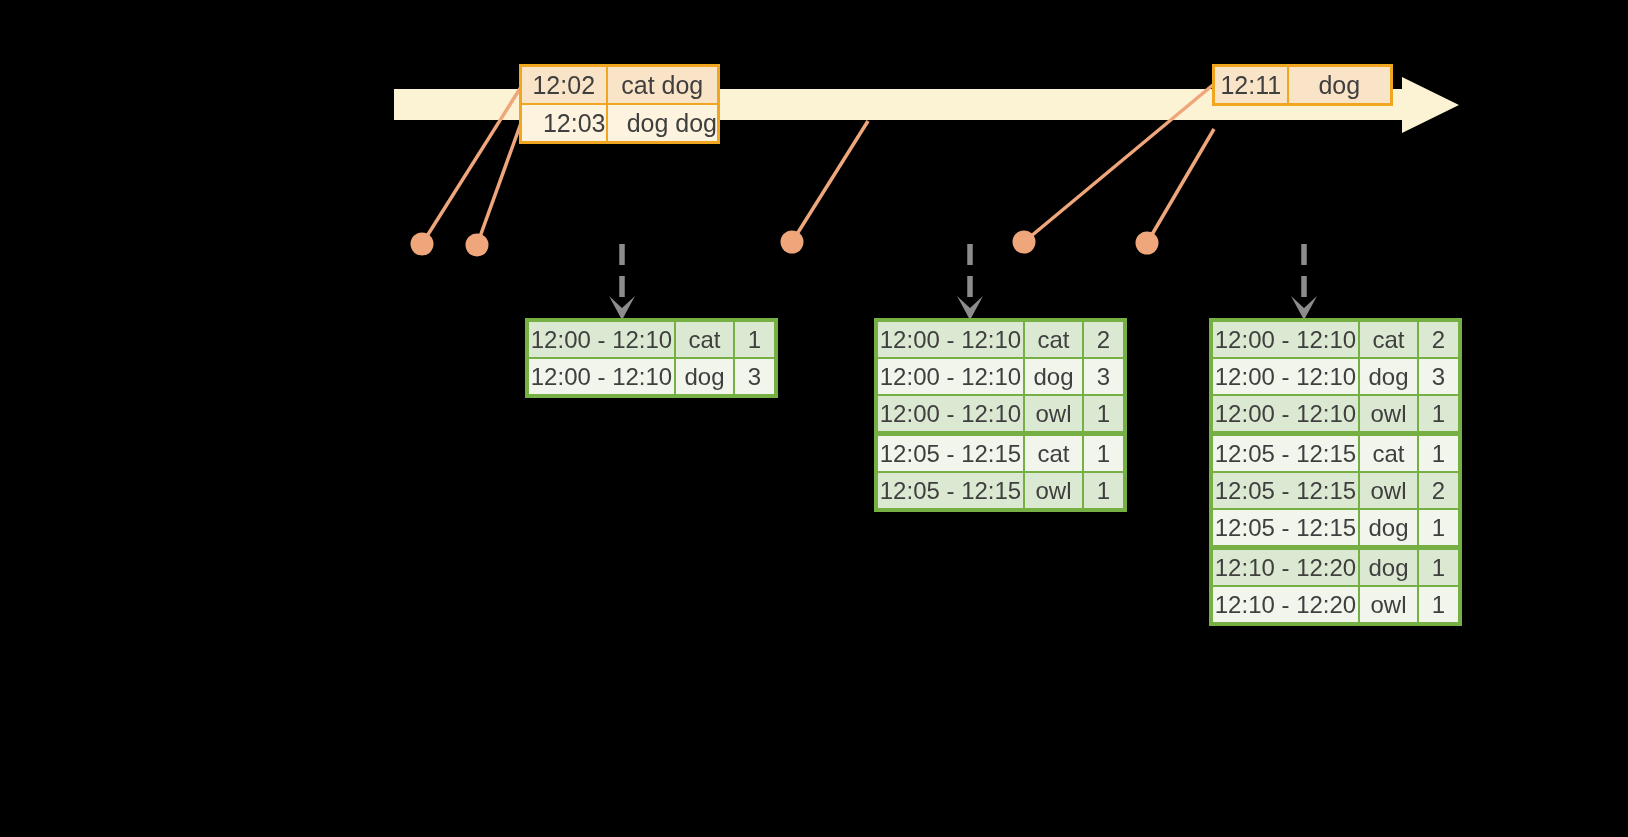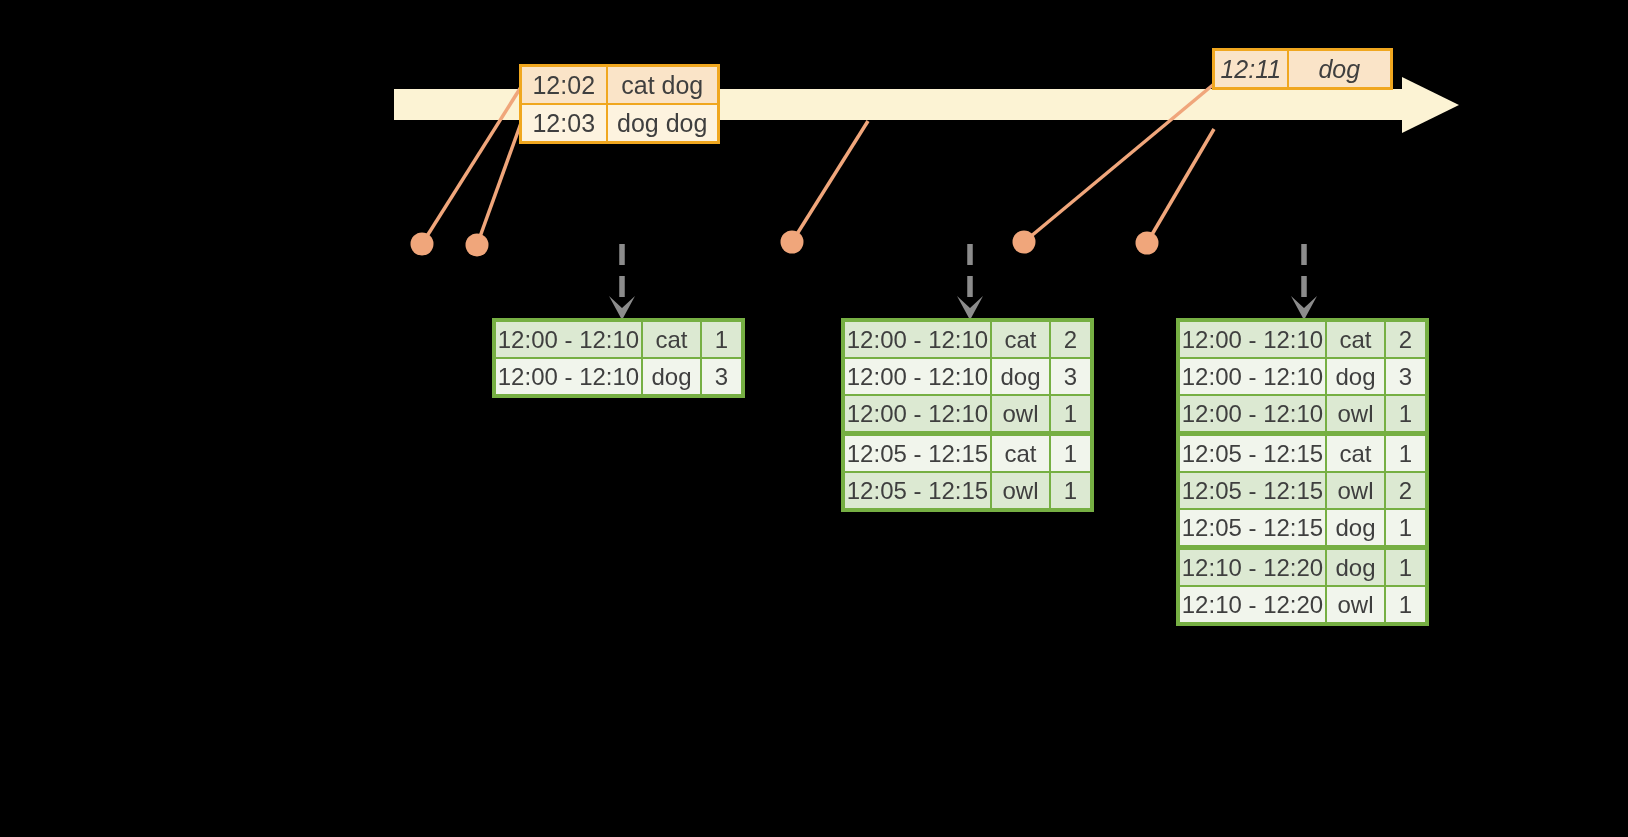--- a/index.html
+++ b/index.html
@@ -28,23 +28,23 @@
   .dot{fill:var(--connector);}
   .trigger-line{stroke:var(--trigger-arrow);stroke-width:5.5;stroke-dasharray:21 11;fill:none;}
   .trigger-head{fill:var(--trigger-arrow);}
 
   table{position:absolute;border-collapse:collapse;table-layout:fixed;color:var(--text);}
   td{padding:0;text-align:center;vertical-align:middle;overflow:hidden;white-space:nowrap;}
 
   .event-table{border:3px solid var(--event-table-border);}
   .event-table td{border:2px solid var(--event-table-border);height:36px;font-size:25px;}
   .event-table tr.dark td{background:var(--event-row-dark);}
-  .event-table tr.light td{background:var(--event-row-light);}
-
-  .result-table{border:4px solid var(--result-table-border);}
+  .event-table tr.light td{background:var(--event-row-light);text-align:right;}
+
+  .result-table{border:4px solid var(--result-table-border);margin-left:33px;}
   .result-table td{border:2px solid var(--result-table-border);height:35px;font-size:24px;}
   .result-table tr.tint td{background:var(--result-row-tint);}
   .result-table tr.light td{background:var(--result-row-light);}
   .result-table tr.group-start td{border-top-width:5px;}
 </style>
 </head>
 <body>
 
 <div class="canvas">
 
@@ -90,21 +90,21 @@
       <td>cat dog</td>
     </tr>
     <tr class="light">
       <td>12:03</td>
       <td>dog dog</td>
     </tr>
   </tbody>
     </table>
 
 
-  <table class="event-table" style="left:1212px;top:48px;font-style:italic;">
+  <table class="event-table" style="left:1212px;top:64px;">
     <colgroup>
         <col style="width:74px">
         <col style="width:104px">
       </colgroup>
     <tbody>
         <tr class="dark">
       <td>12:11</td>
       <td>dog</td>
     </tr>
   </tbody>

